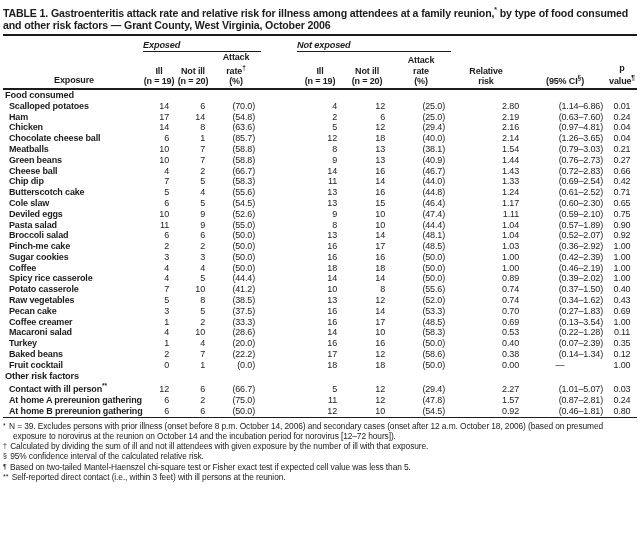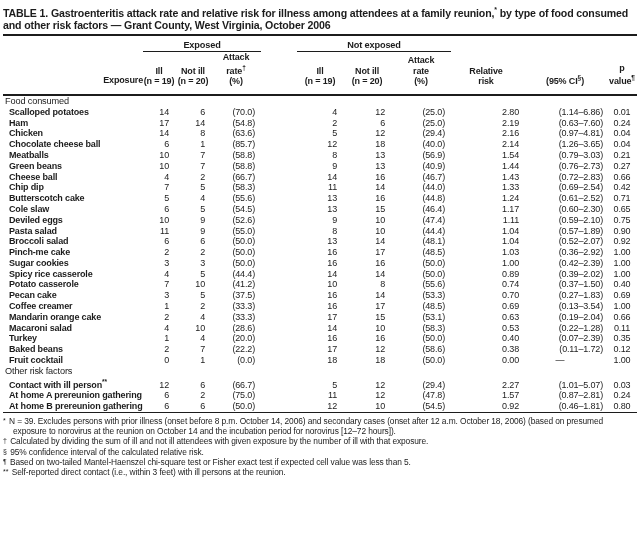--- a/index.html
+++ b/index.html
@@ -18,30 +18,30 @@
   col.c-nill{width:46px}
   col.c-nnot{width:48px}
   col.c-nar{width:60px}
   col.c-rr{width:74px}
   col.c-ci{width:84px}
   col.c-p{width:28px}
   th,td{font-size:9px;line-height:10.8px;padding:0;font-weight:normal;vertical-align:bottom;
     letter-spacing:-0.15px;white-space:nowrap;overflow:hidden;}
   thead th{font-weight:bold;}
   tr.grp-row th{padding-top:4px;font-size:9.2px;}
-  th.grp{text-align:center;border-bottom:1px solid #1c1c1c;padding-bottom:1px;}
-  tr.colhead-row th{padding-bottom:8px;margin-top:21px;}
+  th.grp{text-align:left;border-bottom:1px solid #1c1c1c;padding-bottom:1px;font-style:italic;}
+  tr.colhead-row th{padding-bottom:2px;margin-top:21px;}
   tr.colhead-row th div{line-height:10.2px;text-align:center;}
-  th.h-exposure{text-align:right;padding-left:2px;}
+  th.h-exposure{text-align:center;padding-left:2px;}
   th.h-right div{text-align:right;padding-right:4px;}
   th.h-p div{padding-right:2px;}
   thead tr.colhead-row th{border-bottom:2px solid #1c1c1c;}
   sup{font-size:6.5px;letter-spacing:0;}
   tbody td{vertical-align:baseline;}
-  td.section-heading{font-weight:normal;padding-left:2px;font-size:9.2px;}
+  td.section-heading{font-weight:bold;padding-left:2px;font-size:9.2px;}
   td.c-lbl{padding-left:6px;font-weight:bold;}
   td.num{text-align:right;padding-right:6px;}
   td.num-p{text-align:center;padding-right:2px;}
   td.dash{text-align:center;padding-right:14px;}
   table{border-bottom:1.5px solid #1c1c1c;}
   .footnotes{margin-top:3px;width:634px;}
   .fn{font-size:8.4px;line-height:10.2px;letter-spacing:-0.1px;
     padding-left:10px;text-indent:-10px;}
   .fn .sym{font-size:7px;vertical-align:top;letter-spacing:0;padding-right:1px;}
 </style>
@@ -173,21 +173,21 @@
           <td class="num-p">0.04</td>
         </tr>
         <tr>
           <td class="c-lbl">Meatballs</td>
           <td class="num">10</td>
           <td class="num">7</td>
           <td class="num">(58.8)</td>
           <td></td>
           <td class="num">8</td>
           <td class="num">13</td>
-          <td class="num">(56.9)</td>
+          <td class="num">(38.1)</td>
           <td class="num">1.54</td>
           <td class="num">(0.79–3.03)</td>
           <td class="num-p">0.21</td>
         </tr>
         <tr>
           <td class="c-lbl">Green beans</td>
           <td class="num">10</td>
           <td class="num">7</td>
           <td class="num">(58.8)</td>
           <td></td>
@@ -309,20 +309,33 @@
           <td class="num">(50.0)</td>
           <td></td>
           <td class="num">16</td>
           <td class="num">16</td>
           <td class="num">(50.0)</td>
           <td class="num">1.00</td>
           <td class="num">(0.42–2.39)</td>
           <td class="num-p">1.00</td>
         </tr>
         <tr>
+          <td class="c-lbl">Coffee</td>
+          <td class="num">4</td>
+          <td class="num">4</td>
+          <td class="num">(50.0)</td>
+          <td></td>
+          <td class="num">18</td>
+          <td class="num">18</td>
+          <td class="num">(50.0)</td>
+          <td class="num">1.00</td>
+          <td class="num">(0.46–2.19)</td>
+          <td class="num-p">1.00</td>
+        </tr>
+        <tr>
           <td class="c-lbl">Spicy rice casserole</td>
           <td class="num">4</td>
           <td class="num">5</td>
           <td class="num">(44.4)</td>
           <td></td>
           <td class="num">14</td>
           <td class="num">14</td>
           <td class="num">(50.0)</td>
           <td class="num">0.89</td>
           <td class="num">(0.39–2.02)</td>
@@ -335,20 +348,33 @@
           <td class="num">(41.2)</td>
           <td></td>
           <td class="num">10</td>
           <td class="num">8</td>
           <td class="num">(55.6)</td>
           <td class="num">0.74</td>
           <td class="num">(0.37–1.50)</td>
           <td class="num-p">0.40</td>
         </tr>
         <tr>
+          <td class="c-lbl">Raw vegetables</td>
+          <td class="num">5</td>
+          <td class="num">8</td>
+          <td class="num">(38.5)</td>
+          <td></td>
+          <td class="num">13</td>
+          <td class="num">12</td>
+          <td class="num">(52.0)</td>
+          <td class="num">0.74</td>
+          <td class="num">(0.34–1.62)</td>
+          <td class="num-p">0.43</td>
+        </tr>
+        <tr>
           <td class="c-lbl">Pecan cake</td>
           <td class="num">3</td>
           <td class="num">5</td>
           <td class="num">(37.5)</td>
           <td></td>
           <td class="num">16</td>
           <td class="num">14</td>
           <td class="num">(53.3)</td>
           <td class="num">0.70</td>
           <td class="num">(0.27–1.83)</td>
@@ -361,33 +387,20 @@
           <td class="num">(33.3)</td>
           <td></td>
           <td class="num">16</td>
           <td class="num">17</td>
           <td class="num">(48.5)</td>
           <td class="num">0.69</td>
           <td class="num">(0.13–3.54)</td>
           <td class="num-p">1.00</td>
         </tr>
         <tr>
-          <td class="c-lbl">Mandarin orange cake</td>
-          <td class="num">2</td>
-          <td class="num">4</td>
-          <td class="num">(33.3)</td>
-          <td></td>
-          <td class="num">17</td>
-          <td class="num">15</td>
-          <td class="num">(53.1)</td>
-          <td class="num">0.63</td>
-          <td class="num">(0.19–2.04)</td>
-          <td class="num-p">0.66</td>
-        </tr>
-        <tr>
           <td class="c-lbl">Macaroni salad</td>
           <td class="num">4</td>
           <td class="num">10</td>
           <td class="num">(28.6)</td>
           <td></td>
           <td class="num">14</td>
           <td class="num">10</td>
           <td class="num">(58.3)</td>
           <td class="num">0.53</td>
           <td class="num">(0.22–1.28)</td>
@@ -409,21 +422,21 @@
         <tr>
           <td class="c-lbl">Baked beans</td>
           <td class="num">2</td>
           <td class="num">7</td>
           <td class="num">(22.2)</td>
           <td></td>
           <td class="num">17</td>
           <td class="num">12</td>
           <td class="num">(58.6)</td>
           <td class="num">0.38</td>
-          <td class="num">(0.11–1.72)</td>
+          <td class="num">(0.14–1.34)</td>
           <td class="num-p">0.12</td>
         </tr>
         <tr>
           <td class="c-lbl">Fruit cocktail</td>
           <td class="num">0</td>
           <td class="num">1</td>
           <td class="num">(0.0)</td>
           <td></td>
           <td class="num">18</td>
           <td class="num">18</td>

